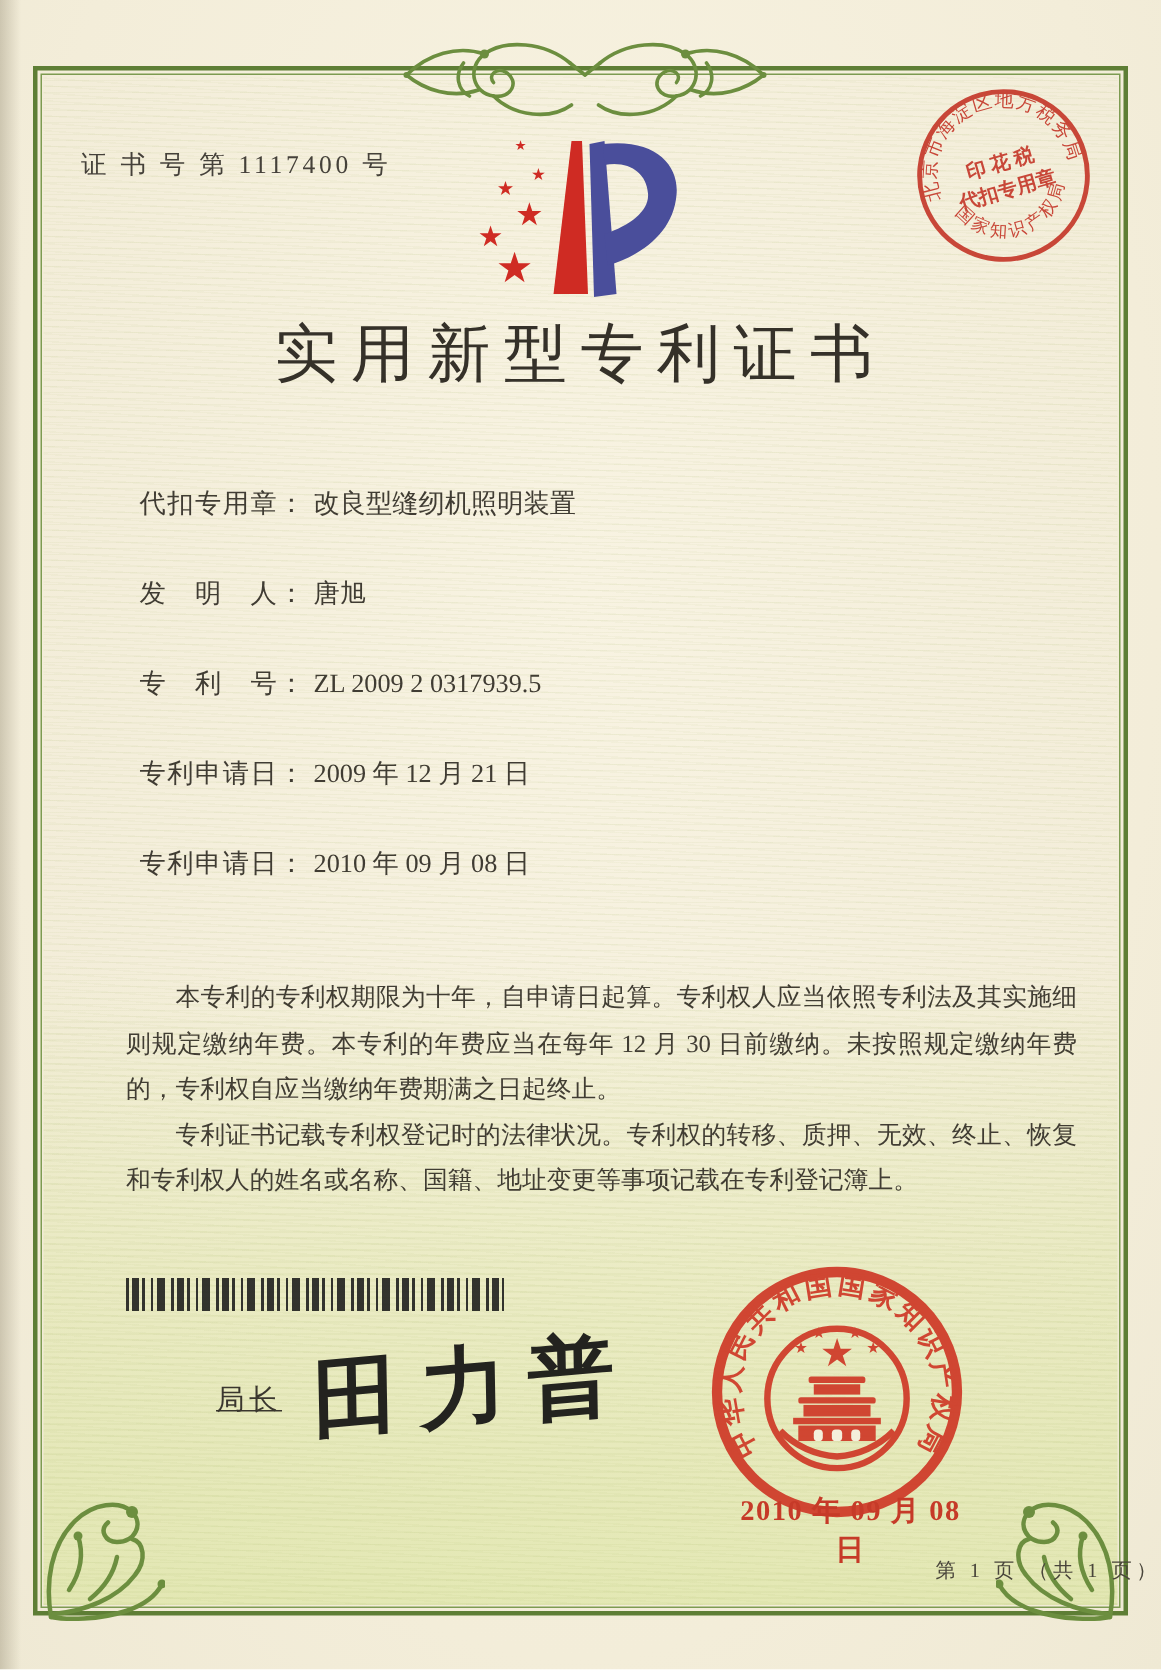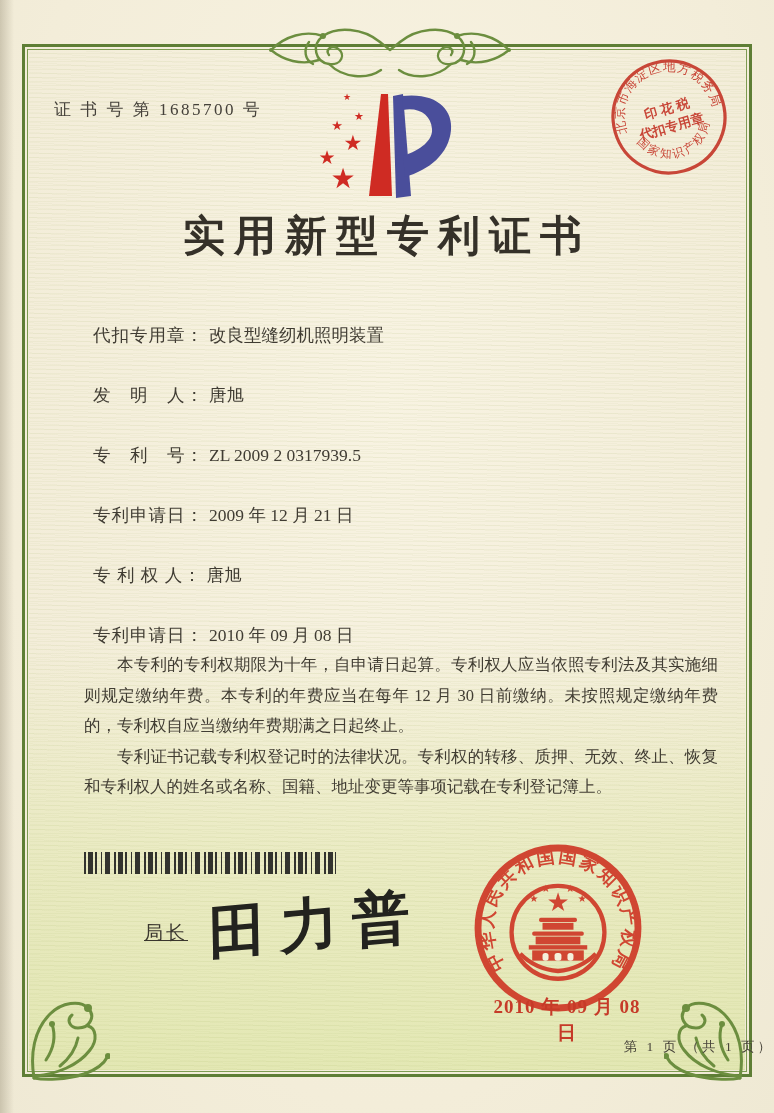--- a/index.html
+++ b/index.html
@@ -23,21 +23,21 @@
     background:
       repeating-linear-gradient(0deg, rgba(150,170,80,.07) 0 1px, rgba(0,0,0,0) 1px 4px),
       repeating-linear-gradient(4deg, rgba(150,170,80,.05) 0 1px, rgba(0,0,0,0) 1px 5px),
       linear-gradient(180deg, rgba(234,238,200,0) 58%, rgba(223,231,168,.45) 78%, rgba(219,229,160,.65) 100%);
   }
   .cert-no{position:absolute; left:54px; top:98px; font-size:17px; letter-spacing:2.5px; color:#45413a;}
   .logo{position:absolute; left:297px; top:84px; width:186px; height:122px;}
   .tax-stamp{position:absolute; left:608px; top:56px; width:122px; height:122px; transform:rotate(-16deg); opacity:.92;}
   .title{
     position:absolute; left:0; right:0; top:208px; text-align:center;
-    font-size:42px; font-weight:700; letter-spacing:9px; color:#353129;
+    font-size:42px; font-weight:400; letter-spacing:9px; color:#353129;
   }
   .fields{position:absolute; left:93px; top:323px; right:60px;}
   .field-row{height:60px; font-size:17.5px; color:#403c33;}
   .field-label{letter-spacing:1px; margin-right:5px;}
   .paragraphs{position:absolute; left:84px; right:56px; top:650px; font-size:16.5px; line-height:1.85; color:#413d33; text-align:justify;}
   .paragraphs p{margin:0; text-indent:2em;}
   .barcode{
     position:absolute; left:84px; top:852px; width:252px; height:22px; opacity:.88;
     background:repeating-linear-gradient(90deg,
       #1a1a1a 0 2px, rgba(0,0,0,0) 2px 4px,
@@ -112,21 +112,21 @@
       <path d="M20,64 C28,52 30,40 26,28 M34,70 C44,62 50,52 52,42"></path>
       <path d="M8,82 C18,84 40,84 58,78 C70,74 78,68 82,60"></path>
     </g>
     <g fill="#6c8e3f">
       <circle cx="62" cy="12" r="4"></circle>
         <circle cx="82" cy="60" r="3"></circle>
         <circle cx="26" cy="28" r="3"></circle>
     </g>
   </svg>
 
-  <div class="cert-no">证 书 号 第 1685700 号</div>
+  <div class="cert-no">证 书 号 第 1117400 号</div>
 
   <svg class="logo" viewBox="0 0 186 122">
     <polygon points="84,10 91,10 95,112 72,112" fill="#cf2b23"></polygon>
     <polygon points="96,12 106,10 114,112 99,114" fill="#4a4e9b"></polygon>
     <path d="M105,12 C140,8 156,26 154,46 C152,70 132,86 108,93 L106,72 C124,66 136,56 135,45 C134,31 122,23 106,26 Z" fill="#4a4e9b"></path>
     <g fill="#cf2b23">
       <text x="46" y="104" font-size="28" text-anchor="middle">★</text>
       <text x="30" y="80" font-size="19" text-anchor="middle">★</text>
       <text x="56" y="66" font-size="21" text-anchor="middle">★</text>
       <text x="40" y="46" font-size="13" text-anchor="middle">★</text>
@@ -158,23 +158,20 @@
       <span class="field-label">代扣专用章：</span><span>改良型缝纫机照明装置</span>
     </div>
     <div class="field-row">
       <span class="field-label">发　明　人：</span><span>唐旭</span>
     </div>
     <div class="field-row">
       <span class="field-label">专　利　号：</span><span>ZL 2009 2 0317939.5</span>
     </div>
     <div class="field-row">
       <span class="field-label">专利申请日：</span><span>2009 年 12 月 21 日</span>
-    </div>
-    <div class="field-row">
-      <span class="field-label">专 利 权 人：</span><span>唐旭</span>
     </div>
     <div class="field-row">
       <span class="field-label">专利申请日：</span><span>2010 年 09 月 08 日</span>
     </div>
   </div>
 
   <div class="paragraphs">
     <p>本专利的专利权期限为十年，自申请日起算。专利权人应当依照专利法及其实施细则规定缴纳年费。本专利的年费应当在每年 12 月 30 日前缴纳。未按照规定缴纳年费的，专利权自应当缴纳年费期满之日起终止。</p>
     <p>专利证书记载专利权登记时的法律状况。专利权的转移、质押、无效、终止、恢复和专利权人的姓名或名称、国籍、地址变更等事项记载在专利登记簿上。</p>
   </div>

